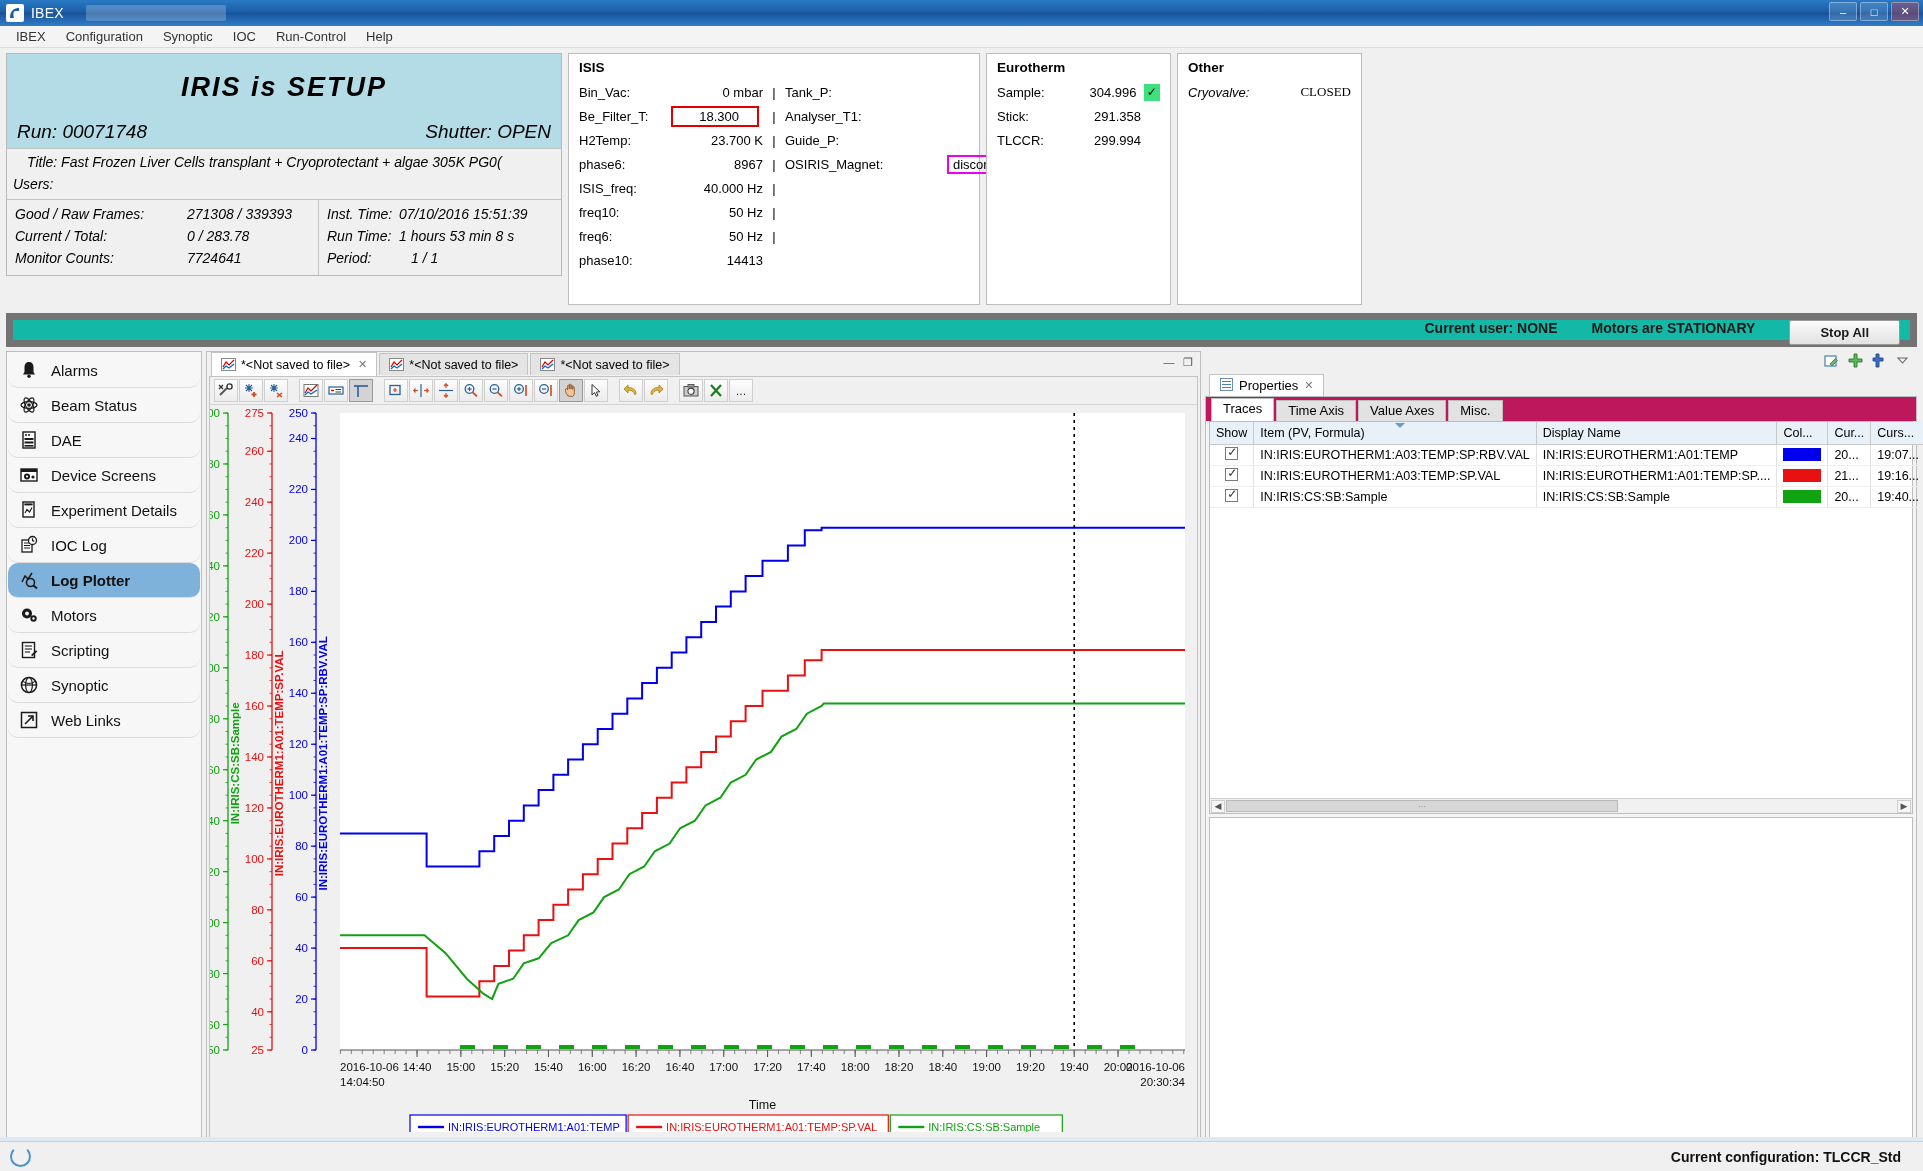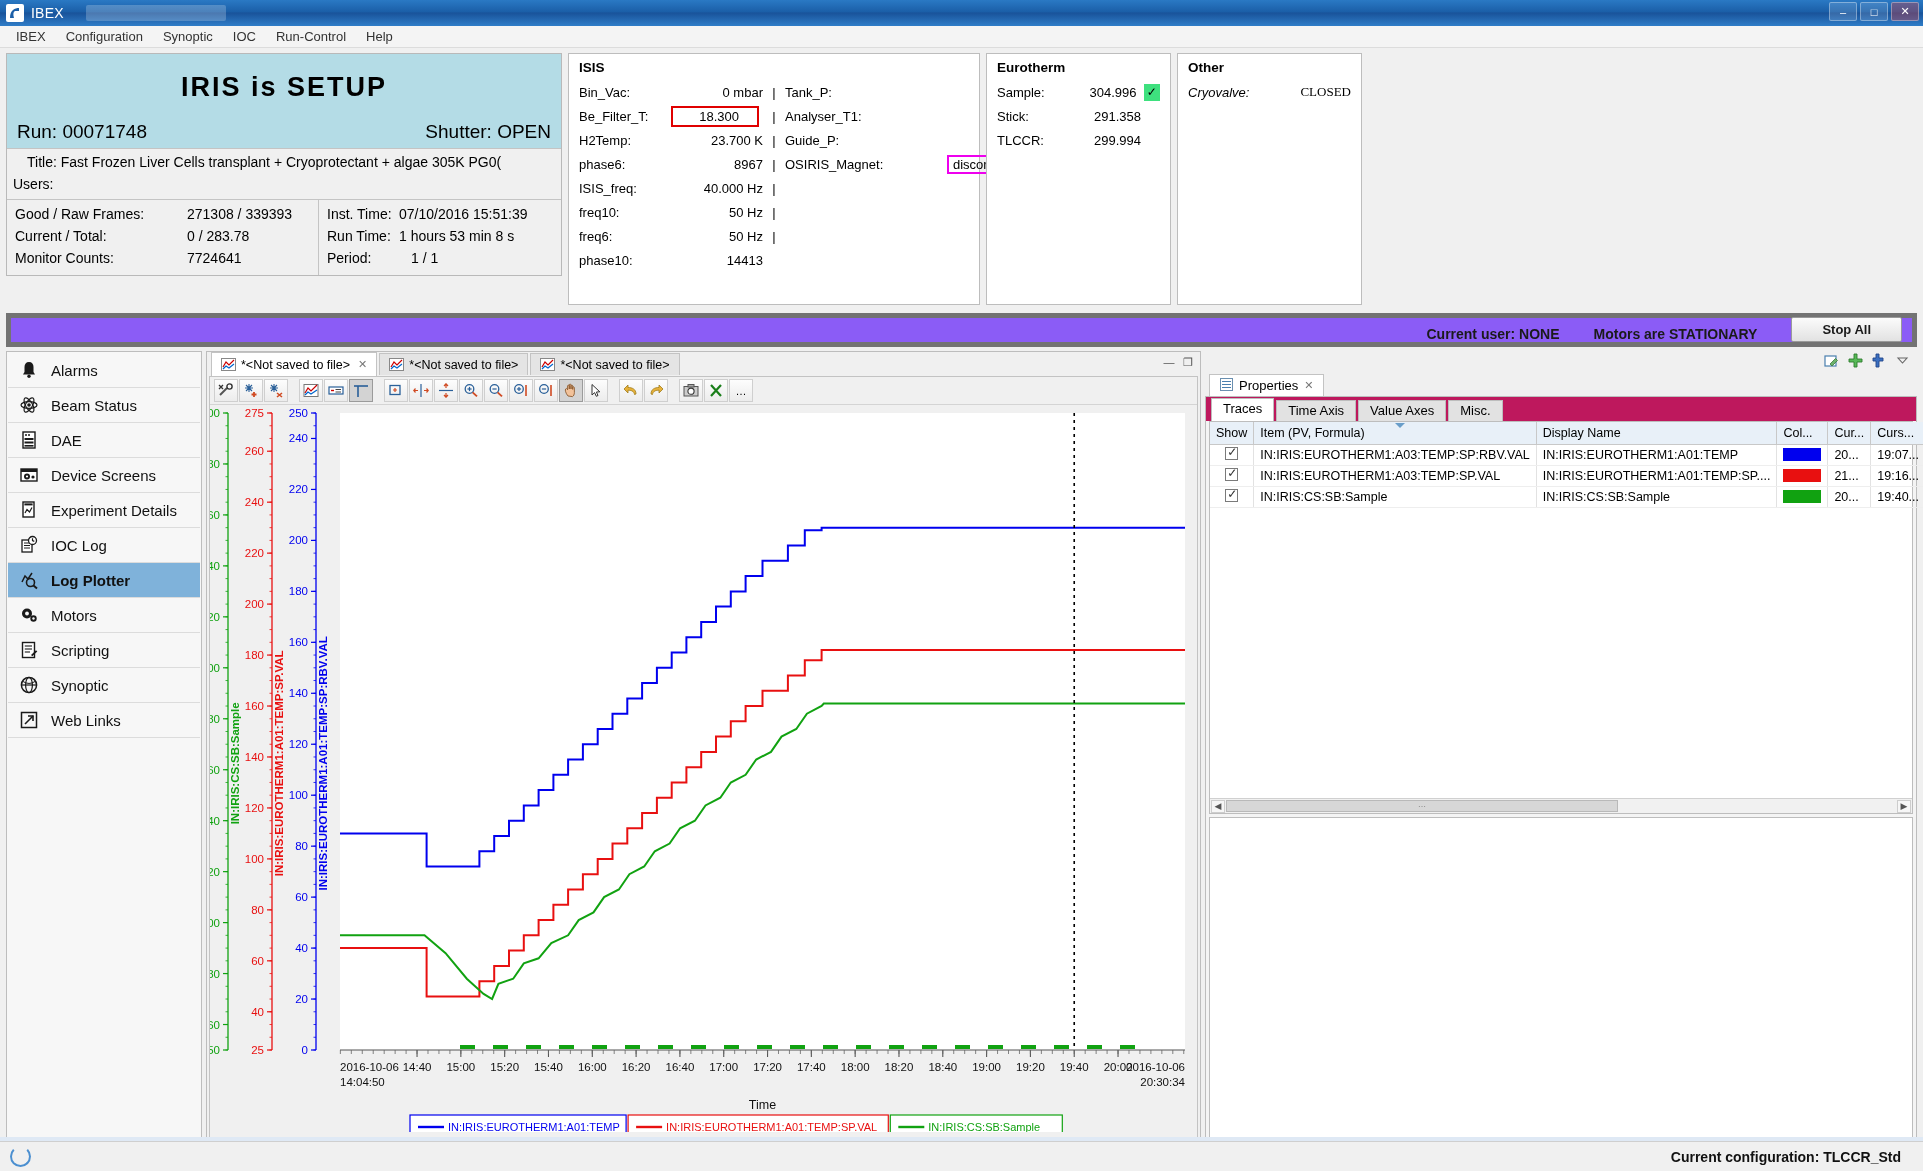--- a/index.html
+++ b/index.html
@@ -63,20 +63,21 @@
     padding: 5px 6px 0 6px;
     gap: 6px;
     align-items: flex-start;
   }
 
   
   #banner-block {
     width: 556px;
     border: 1px solid #b9b9b9;
     background: #f0f0f0;
+    font-style: italic;
   }
   .banner {
     background: #b4dce6;
     padding: 6px 10px 5px 10px;
   }
   .banner .big {
     text-align: center;
     font-size: 27px; font-weight: bold;
     color: #000;
     letter-spacing: 2px;
@@ -155,23 +156,23 @@
     background: #3ee07e;
     color: #000; font-size: 12px;
     text-align: center; line-height: 16px;
     margin-left: 7px;
   }
 
   
   #statusstrip {
     margin: 8px 6px 0 6px;
     height: 34px;
-    border: 5px solid #737373;
-    background: #8b5cf6;
-    display: flex; align-items: flex-end; justify-content: flex-end;
+    border: 7px solid #737373;
+    background: #14b8a6;
+    display: flex; align-items: flex-start; justify-content: flex-end;
     gap: 34px; padding-right: 10px;
     font-size: 14px; font-weight: bold; color: #1a1a1a;
   }
   #stop-all {
     font-size: 13px; font-weight: bold;
     padding: 4px 30px;
     background: linear-gradient(to bottom,#fbfbfb,#e2e2e2);
     border: 1px solid #9a9a9a; border-radius: 2px;
   }
 
@@ -188,21 +189,21 @@
     width: 196px;
     border: 1px solid #bdbdbd;
     background: #f7f7f7;
     padding: 1px;
   }
   .navitem {
     display: flex; align-items: center;
     height: 35px;
     border-bottom: 1px solid #dcdcdc;
     padding-left: 8px;
-    font-size: 15px; color: #111;
+    font-size: 15px; color: #111; border-radius: 10px;
   }
   .navitem.sel { background: #7fb2da; font-weight: bold; }
   .navitem .nicon {
     width: 26px; height: 24px; margin-right: 9px;
     display: flex; align-items: center; justify-content: center;
   }
   .navitem .nicon svg { display: block; }
 
   
   #ploteditor {

